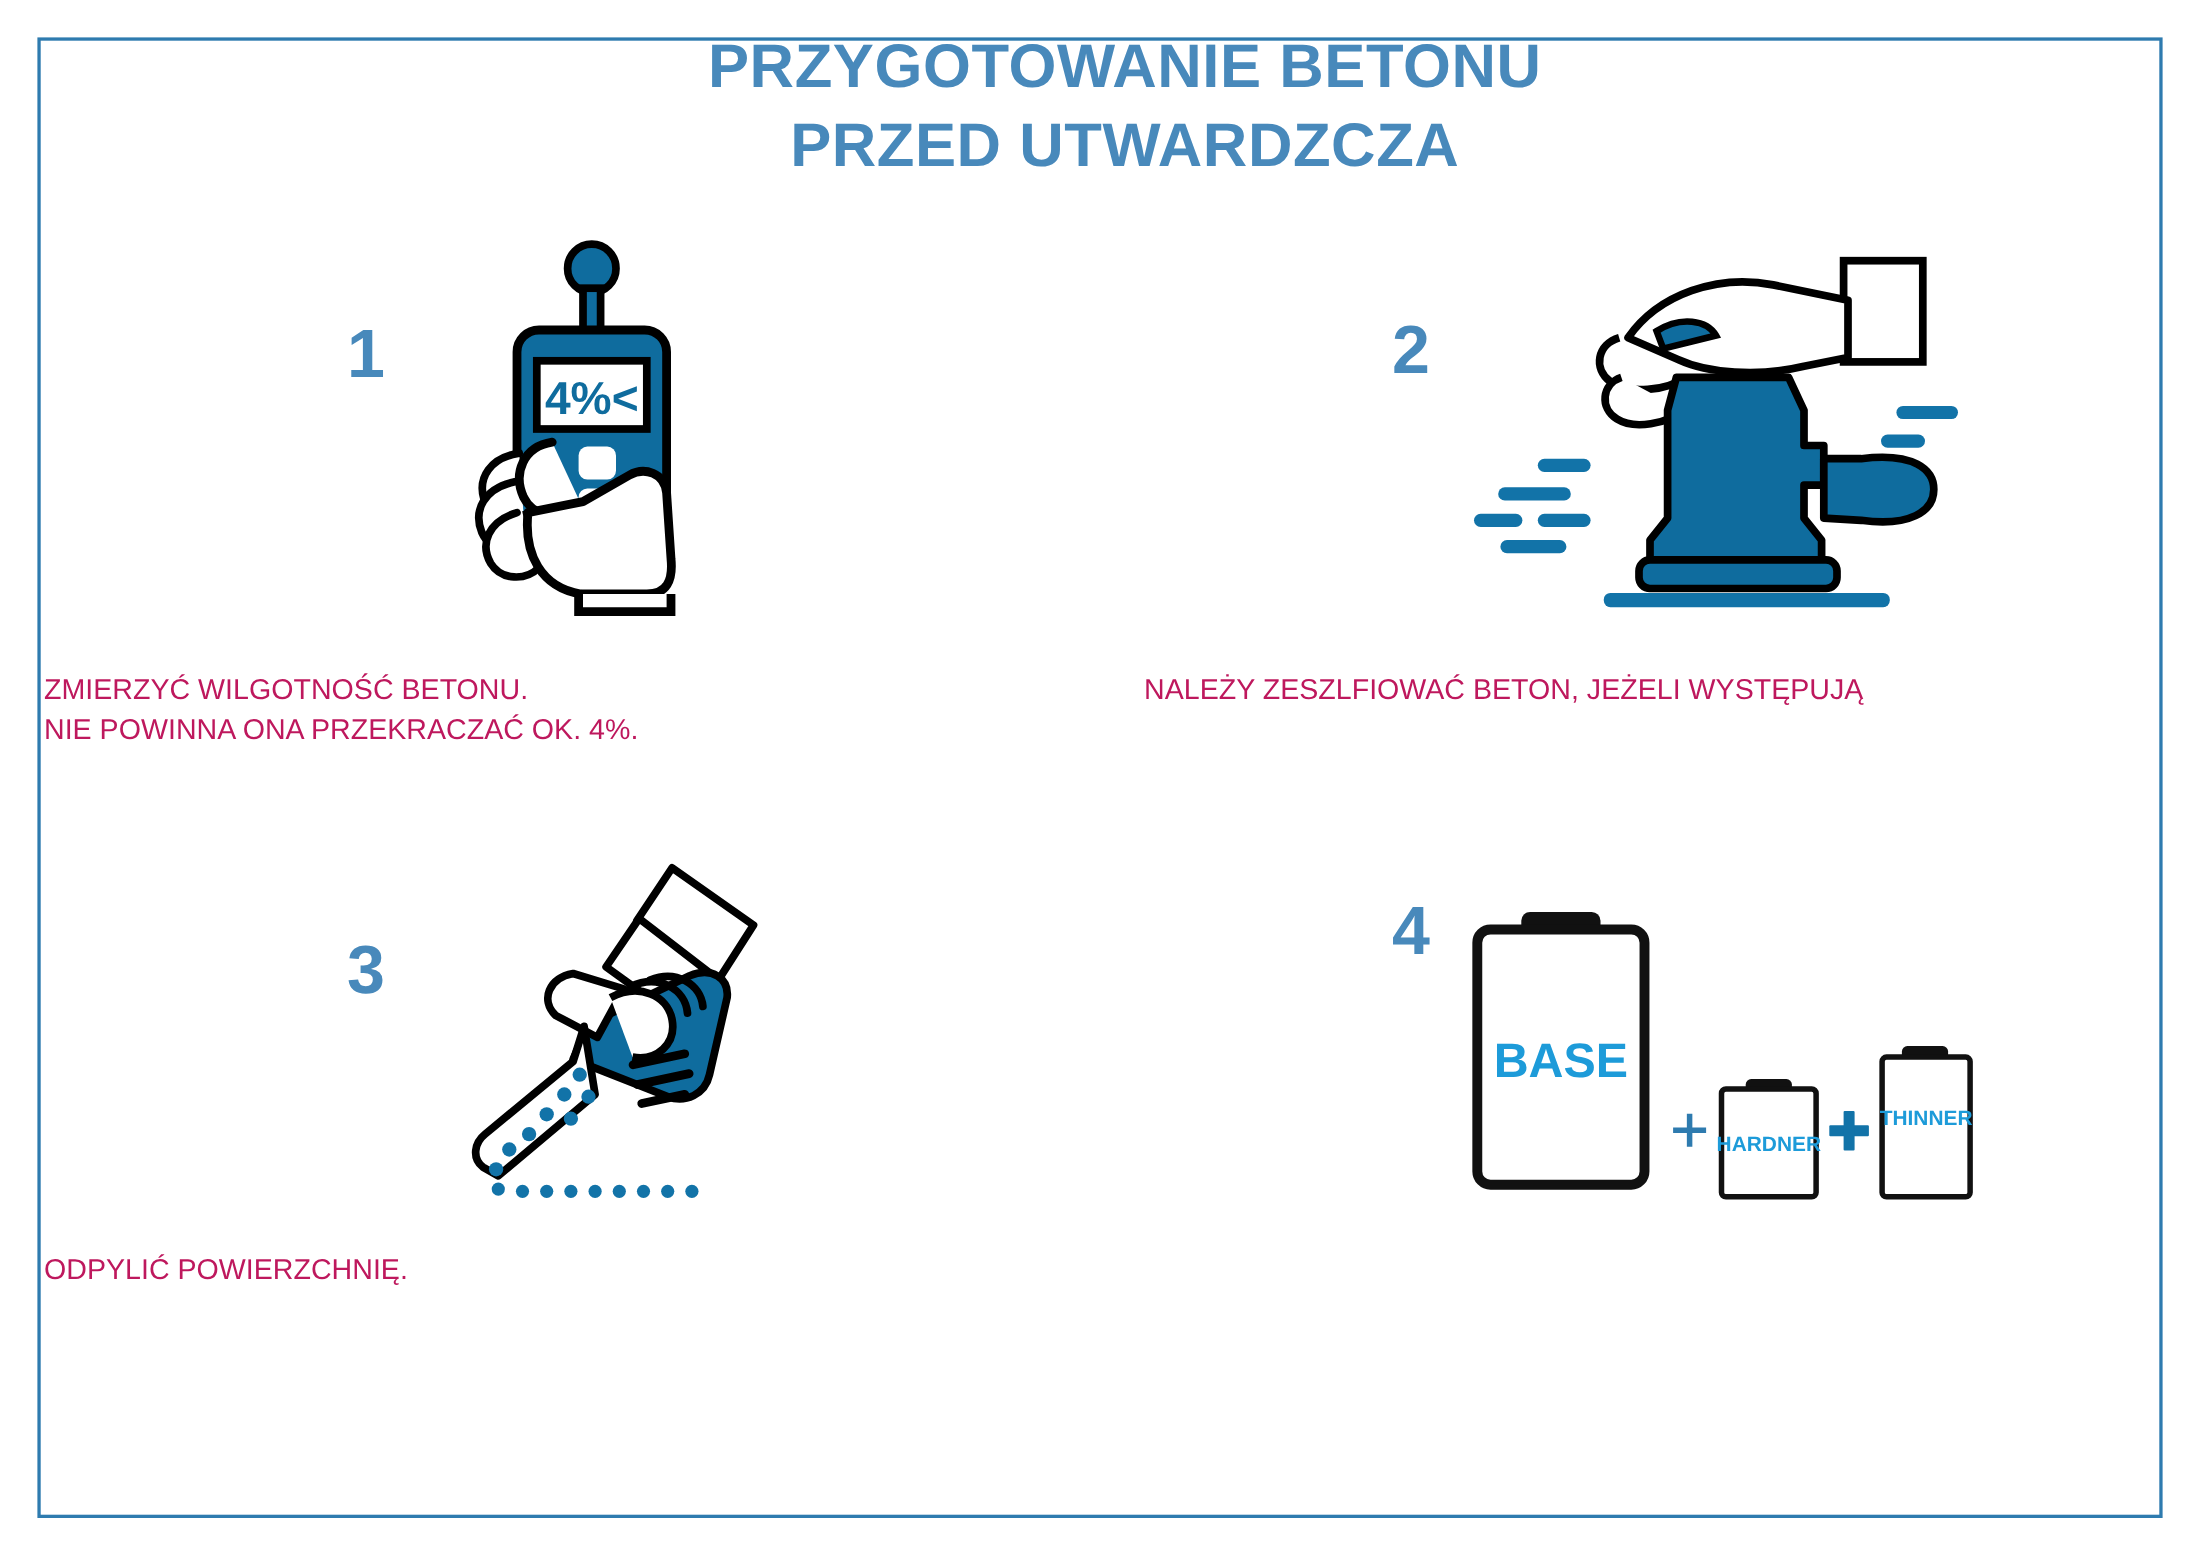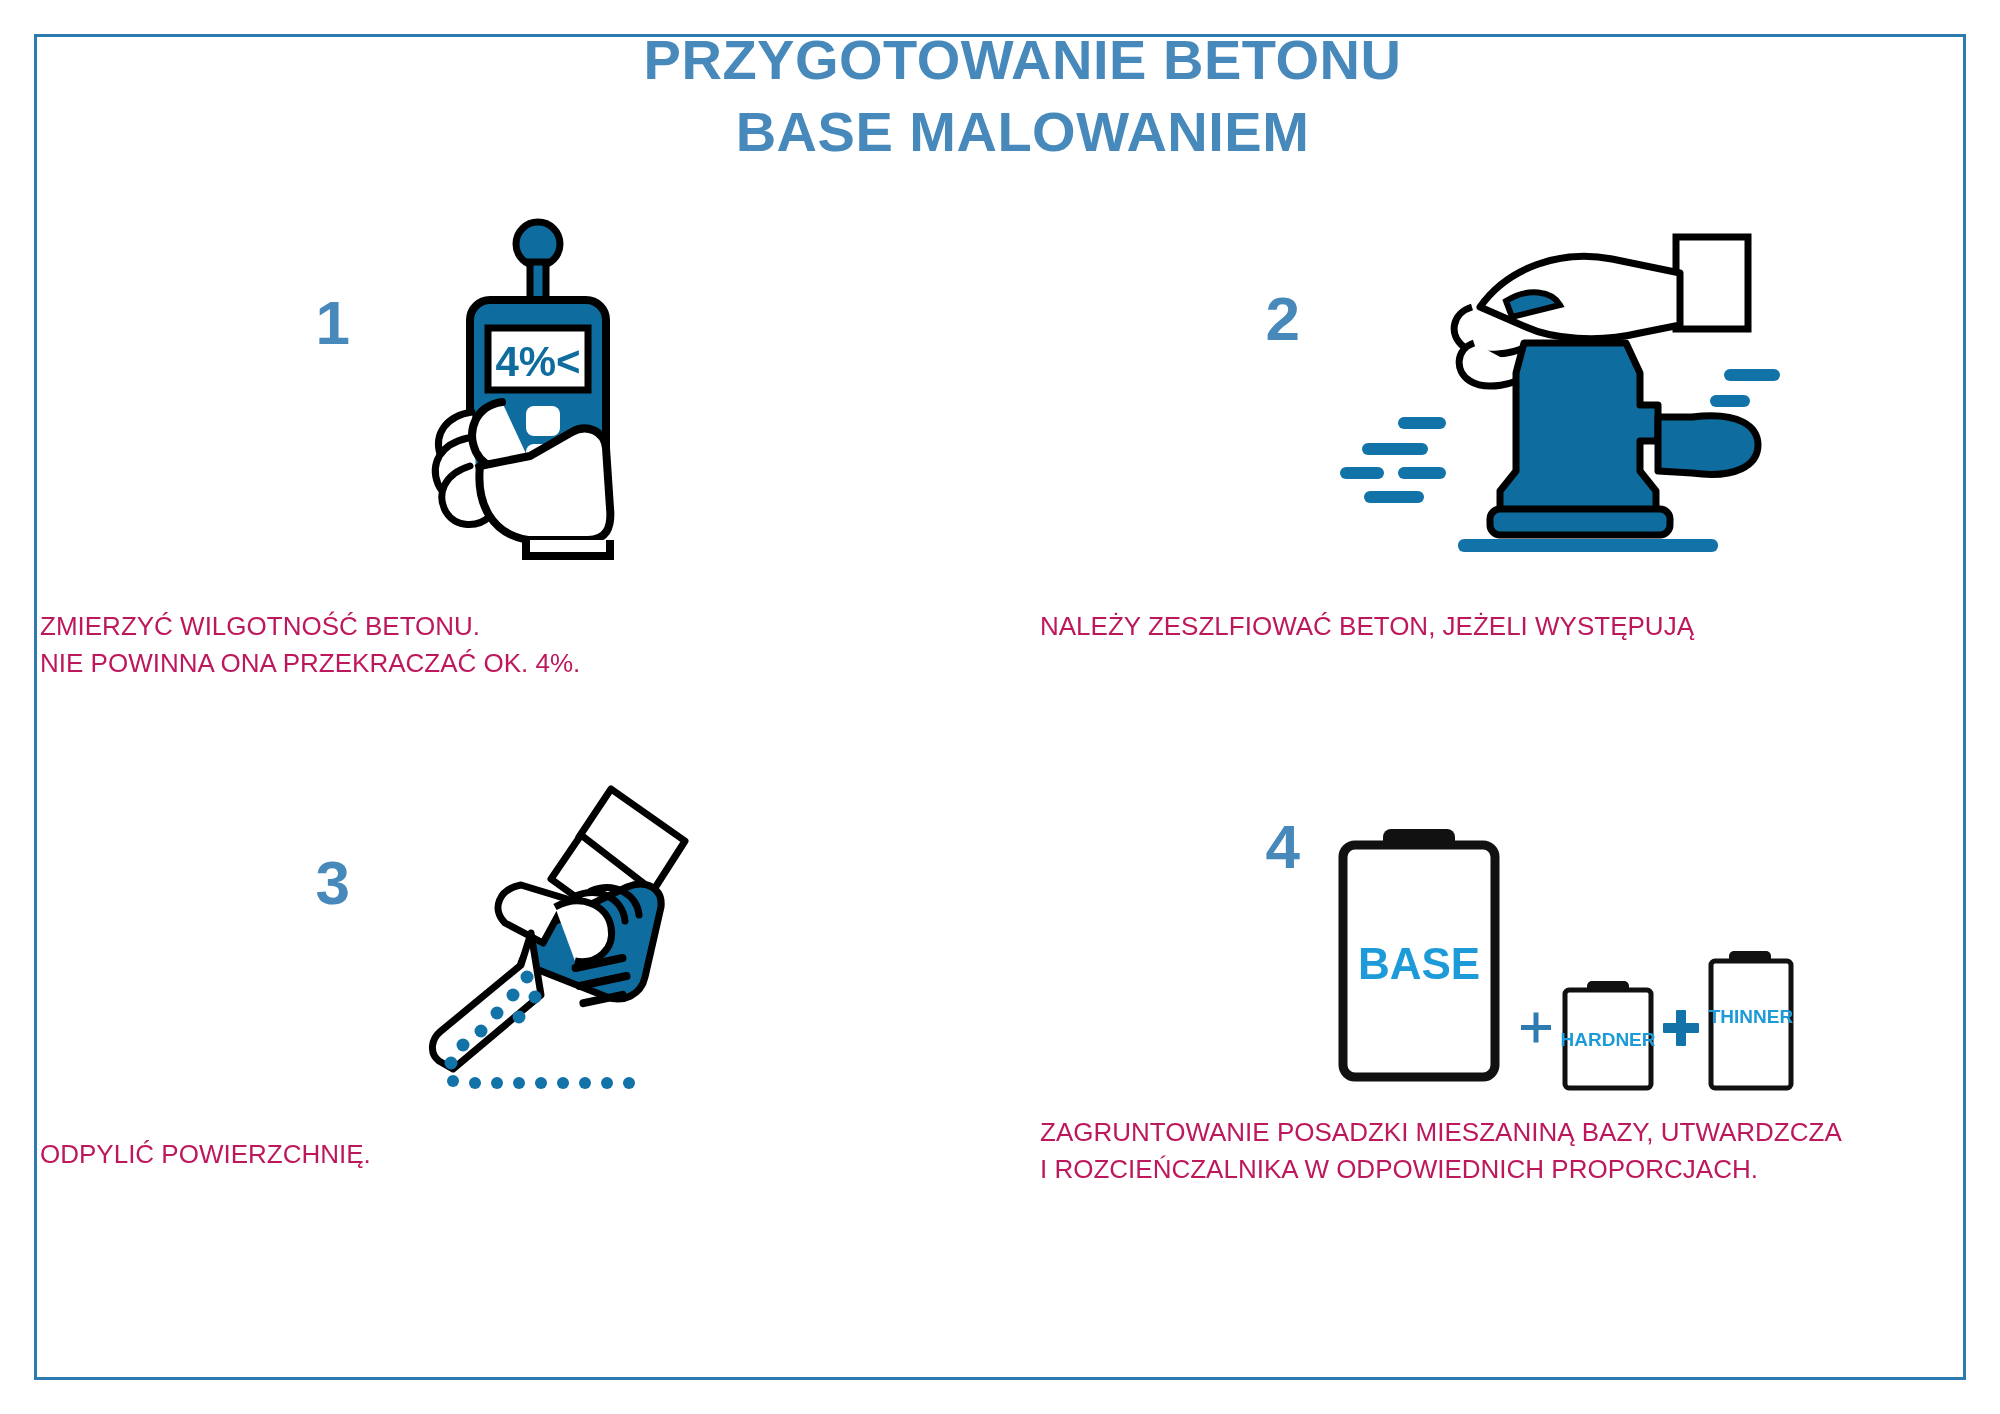--- a/index.html
+++ b/index.html
@@ -121,21 +121,21 @@
   svg { display: block; overflow: visible; }
 </style>
 </head>
 <body>
 
 <div id="poster">
   <div class="frame"></div>
 
   <div class="title-block">
     <div class="title-line">PRZYGOTOWANIE BETONU</div>
-    <div class="title-line">BASE MALOWANIEM</div>
+    <div class="title-line">PRZED UTWARDZCZA</div>
   </div>
 
   <div class="steps">
 
     <div class="step step-1">
       <div class="step-body">
         <div class="step-num">1</div>
         <div class="art">
           <svg width="300" height="340" viewBox="0 0 300 340">
 
@@ -278,20 +278,16 @@
               <rect x="338" y="222" width="36" height="10" rx="1" fill="#1273A8"></rect>
               <rect x="351" y="209" width="10" height="36" rx="1" fill="#1273A8"></rect>
             </g>
 
             <rect x="404" y="150" width="42" height="13" rx="5" fill="#111111"></rect>
             <rect x="386" y="160" width="80" height="127" rx="4" fill="#FFFFFF" stroke="#111111" stroke-width="5"></rect>
             <text x="426" y="222" text-anchor="middle" font-family="'Liberation Sans', sans-serif" font-size="19" font-weight="bold" fill="#1D9BD9">THINNER</text>
           </svg>
         </div>
       </div>
-      <div class="caption">
-        <div>ZAGRUNTOWANIE POSADZKI MIESZANINĄ BAZY, UTWARDZCZA</div>
-        <div>I ROZCIEŃCZALNIKA W ODPOWIEDNICH PROPORCJACH.</div>
-      </div>
     </div>
 
   </div>
 </div>
 
 </body></html>

